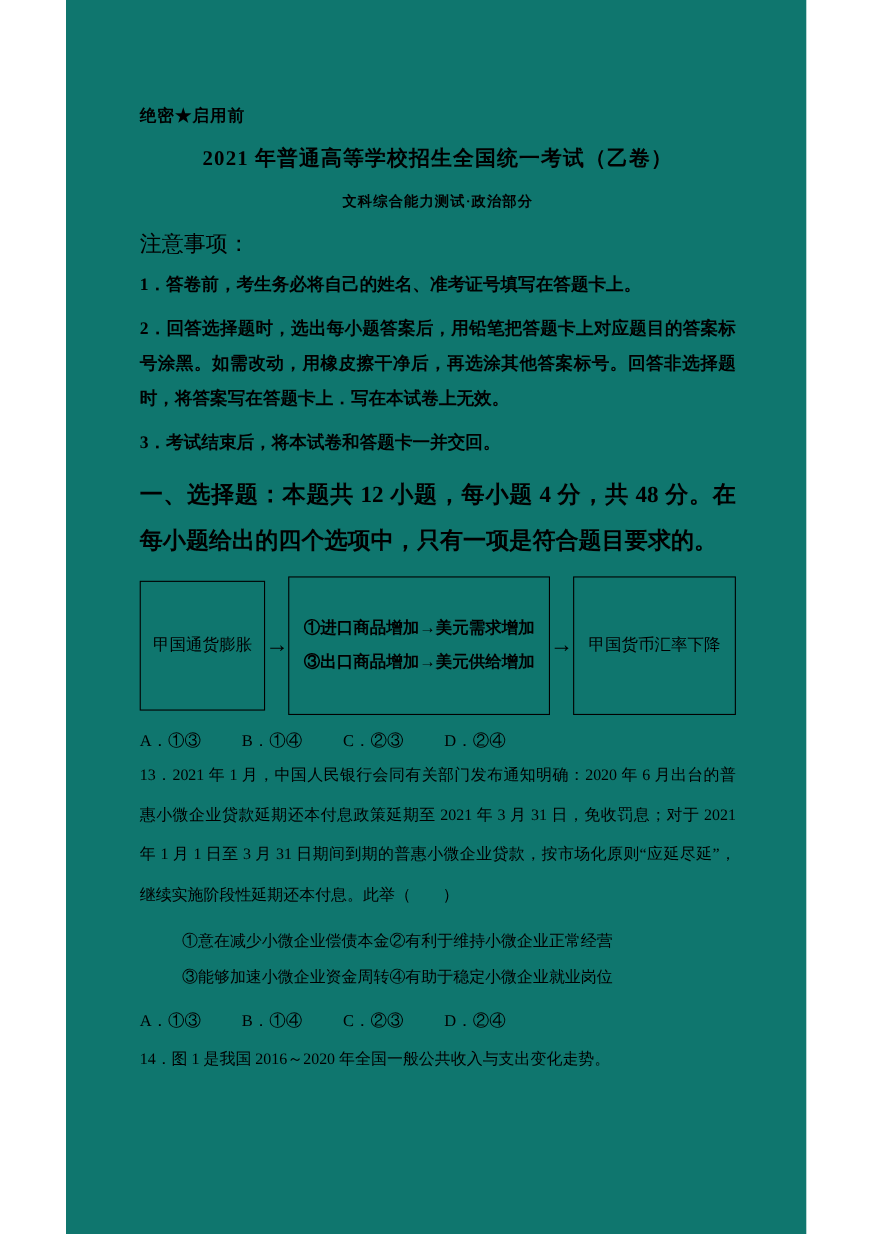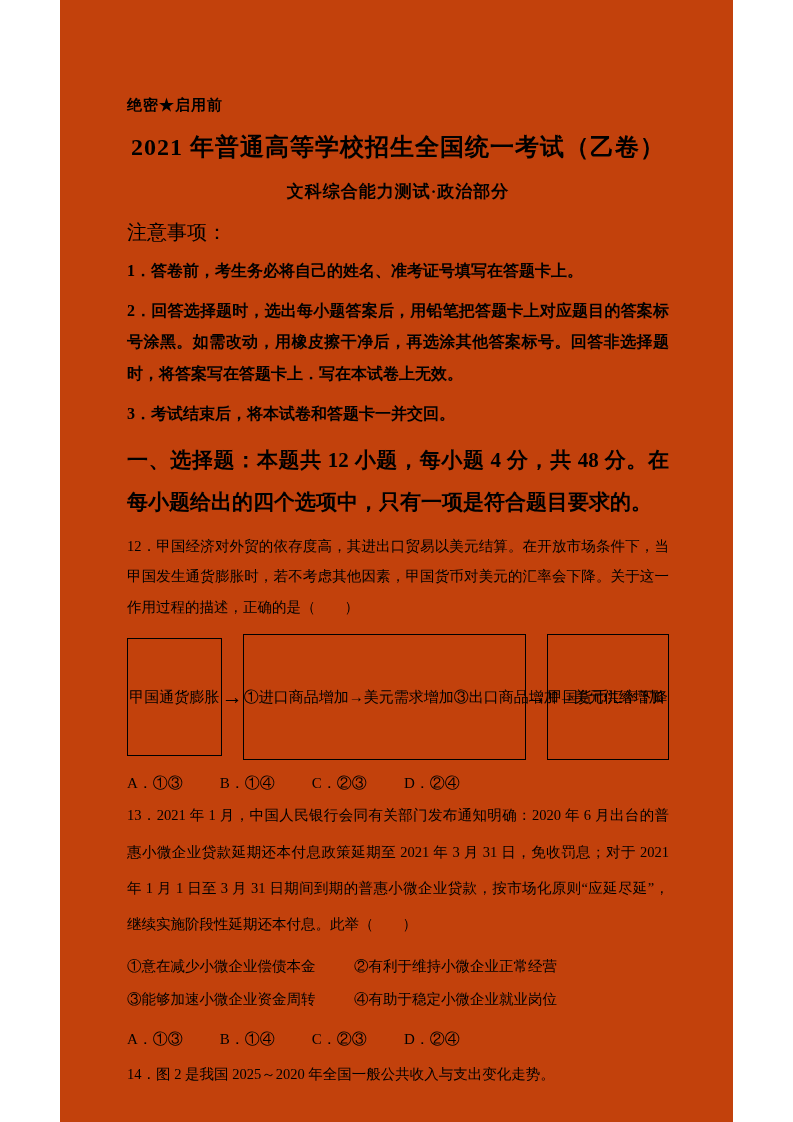--- a/index.html
+++ b/index.html
@@ -2,47 +2,47 @@
 <html><head>
 <meta charset="utf-8">
 <style>
   * { box-sizing: border-box; }
   html, body { margin: 0; padding: 0; background: #ffffff; }
   .page {
     position: relative;
     width: 673px;
     height: 1122px;
     margin: 0 auto;
-    background: #c2410c;
+    background: #0f766e;
     color: #000000;
     font-family: "Liberation Serif", "DejaVu Serif", serif;
     overflow: hidden;
   }
   .content {
     position: absolute;
     left: 67px;
     right: 64px;
     top: 96px;
   }
   .classification {
     font-size: 15px;
     font-weight: bold;
     letter-spacing: 1px;
   }
   .title {
     margin: 16px 0 0 0;
     text-align: center;
-    font-size: 24px;
+    font-size: 19px;
     font-weight: bold;
     letter-spacing: 1px;
   }
   .subtitle {
     margin: 17px 0 0 0;
     text-align: center;
-    font-size: 17px;
+    font-size: 13px;
     font-weight: bold;
     letter-spacing: 1px;
   }
   .notice-heading {
     margin-top: 16px;
     font-size: 20px;
     font-weight: normal;
   }
   .notice-item {
     margin: 9px 0 0 0;
@@ -77,21 +77,21 @@
   }
   .dbox {
     border: 1px solid #000;
     min-height: 118px;
     display: flex;
     align-items: center;
     justify-content: center;
     font-size: 15px;
   }
   .dbox-left  { width: 136px; }
-  .dbox-mid   { width: 283px; min-height: 126px; justify-content: space-between; }
+  .dbox-mid   { width: 283px; min-height: 126px; flex-direction: column; justify-content: center; font-weight: bold; }
   .dbox-right { width: 176px; min-height: 126px; }
   .dbox-mid .mid-line {
     line-height: 2.05;
     font-size: 15px;
     white-space: nowrap;
   }
   .darrow {
     flex: 1;
     text-align: center;
     font-size: 21px;
@@ -104,21 +104,21 @@
     font-size: 15px;
   }
   .statements {
     margin-top: 8px;
     font-size: 14.5px;
   }
   .statement-row {
     display: flex;
     line-height: 2.25;
   }
-  .statement-row .st-cell:first-child { width: 227px; }
+  .statement-row .st-cell:first-child { width: 227px; text-align: right; }
   .q14 { margin-top: 10px; }
 </style>
 </head>
 <body>
 
 <div class="page">
   <div class="content">
 
     <div class="classification">绝密★启用前</div>
 
@@ -129,21 +129,20 @@
     <div class="notice-heading">注意事项：</div>
 
     <p class="notice-item">1．答卷前，考生务必将自己的姓名、准考证号填写在答题卡上。</p>
 
     <p class="notice-item">2．回答选择题时，选出每小题答案后，用铅笔把答题卡上对应题目的答案标号涂黑。如需改动，用橡皮擦干净后，再选涂其他答案标号。回答非选择题时，将答案写在答题卡上．写在本试卷上无效。</p>
 
     <p class="notice-item">3．考试结束后，将本试卷和答题卡一并交回。</p>
 
     <p class="section-heading">一、选择题：本题共 12 小题，每小题 4 分，共 48 分。在每小题给出的四个选项中，只有一项是符合题目要求的。</p>
 
-    <p class="stem">12．甲国经济对外贸的依存度高，其进出口贸易以美元结算。在开放市场条件下，当甲国发生通货膨胀时，若不考虑其他因素，甲国货币对美元的汇率会下降。关于这一作用过程的描述，正确的是（　　）</p>
 
     <div class="diagram">
       <div class="dbox dbox-left">甲国通货膨胀</div>
 
       <div class="darrow">→</div>
 
       <div class="dbox dbox-mid">
         <div class="mid-line">①进口商品增加→美元需求增加</div>
         <div class="mid-line">③出口商品增加→美元供给增加</div>
       </div>
@@ -173,16 +172,16 @@
       </div>
     </div>
 
     <div class="choices">
       <span>A．①③</span>
       <span>B．①④</span>
       <span>C．②③</span>
       <span>D．②④</span>
     </div>
 
-    <p class="stem q14">14．图 2 是我国 2025～2020 年全国一般公共收入与支出变化走势。</p>
+    <p class="stem q14">14．图 1 是我国 2016～2020 年全国一般公共收入与支出变化走势。</p>
 
   </div>
 </div>
 
 </body></html>

